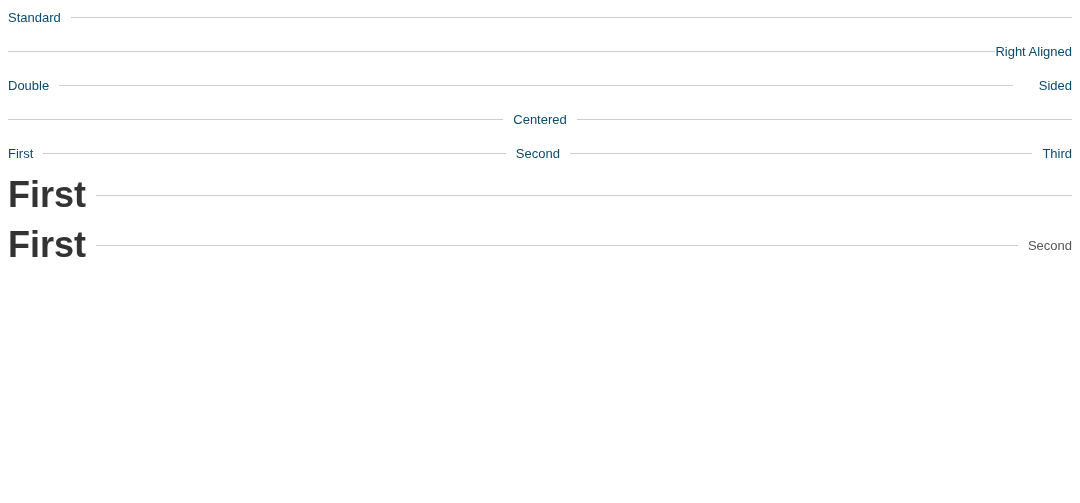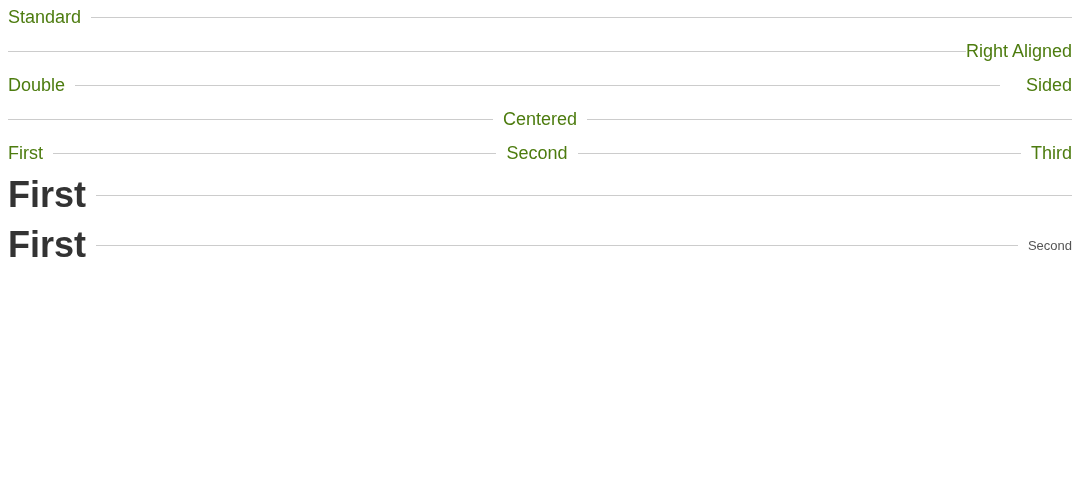--- a/index.html
+++ b/index.html
@@ -23,22 +23,22 @@
       height: 34px;
     }
 
     .divider-line {
       flex: 1;
       height: 1px;
       background: #cccccc;
     }
 
     .divider-label {
-      font-size: 18px;
-      color: #4d7c0f;
+      font-size: 13px;
+      color: #0c4a6e;
       white-space: nowrap;
     }
 
     
     .standard-row .divider-label {
       margin-right: 10px;
     }
 
     
     .right-aligned-row {

